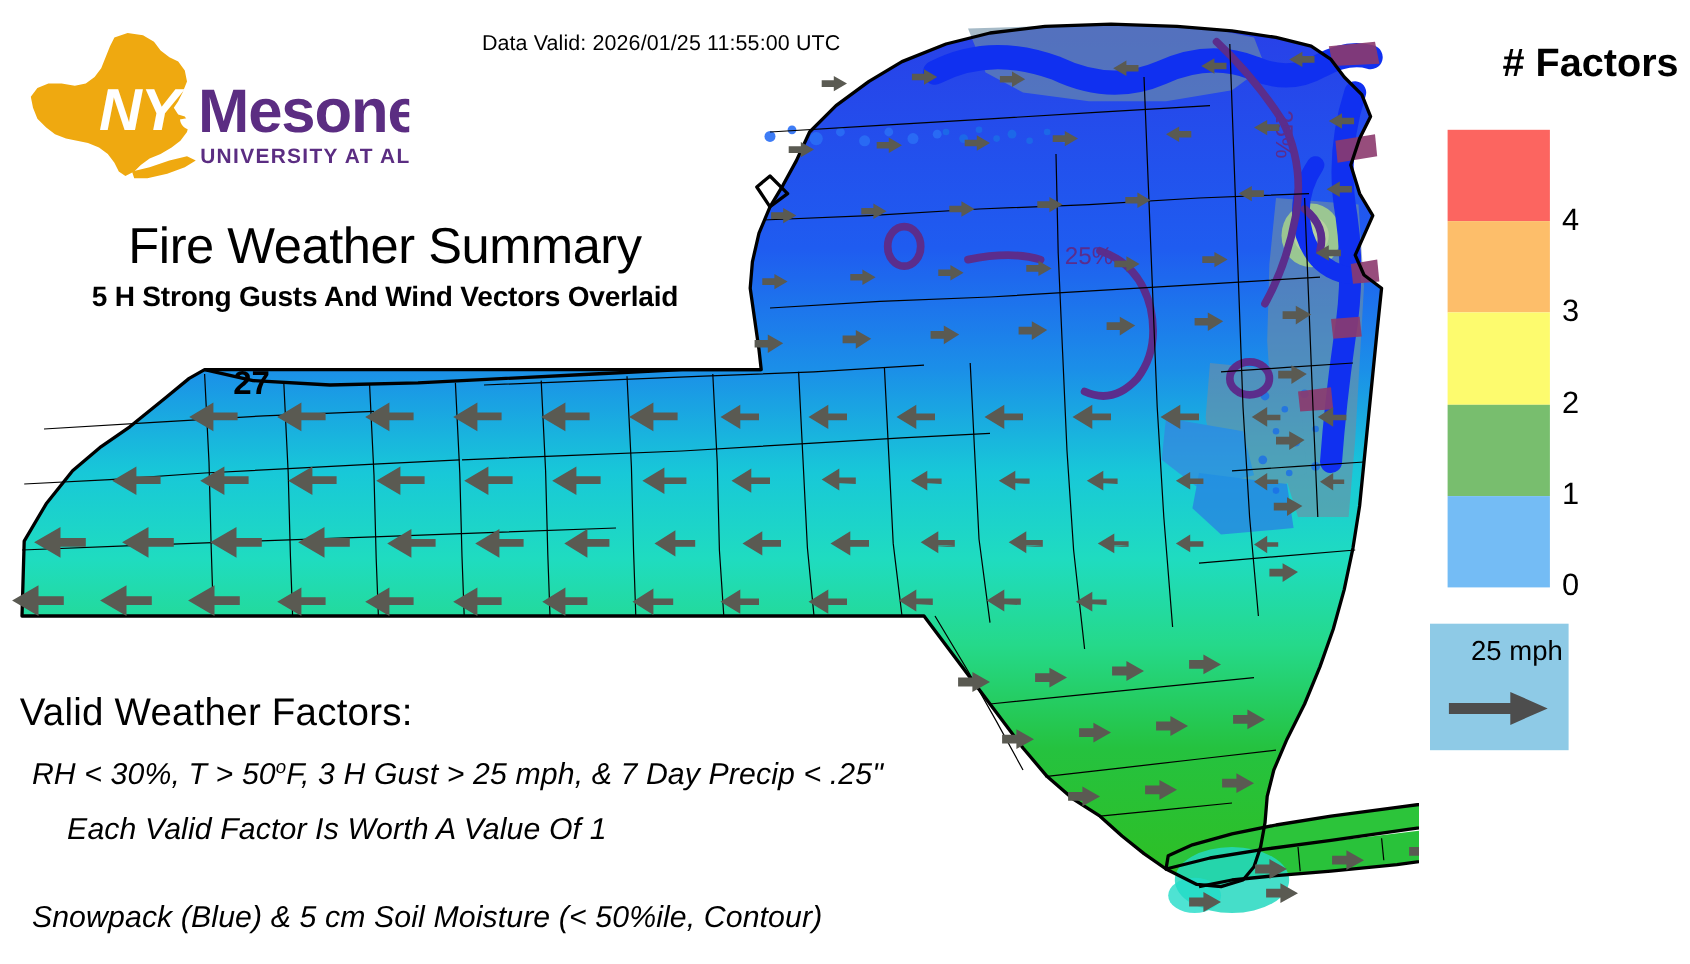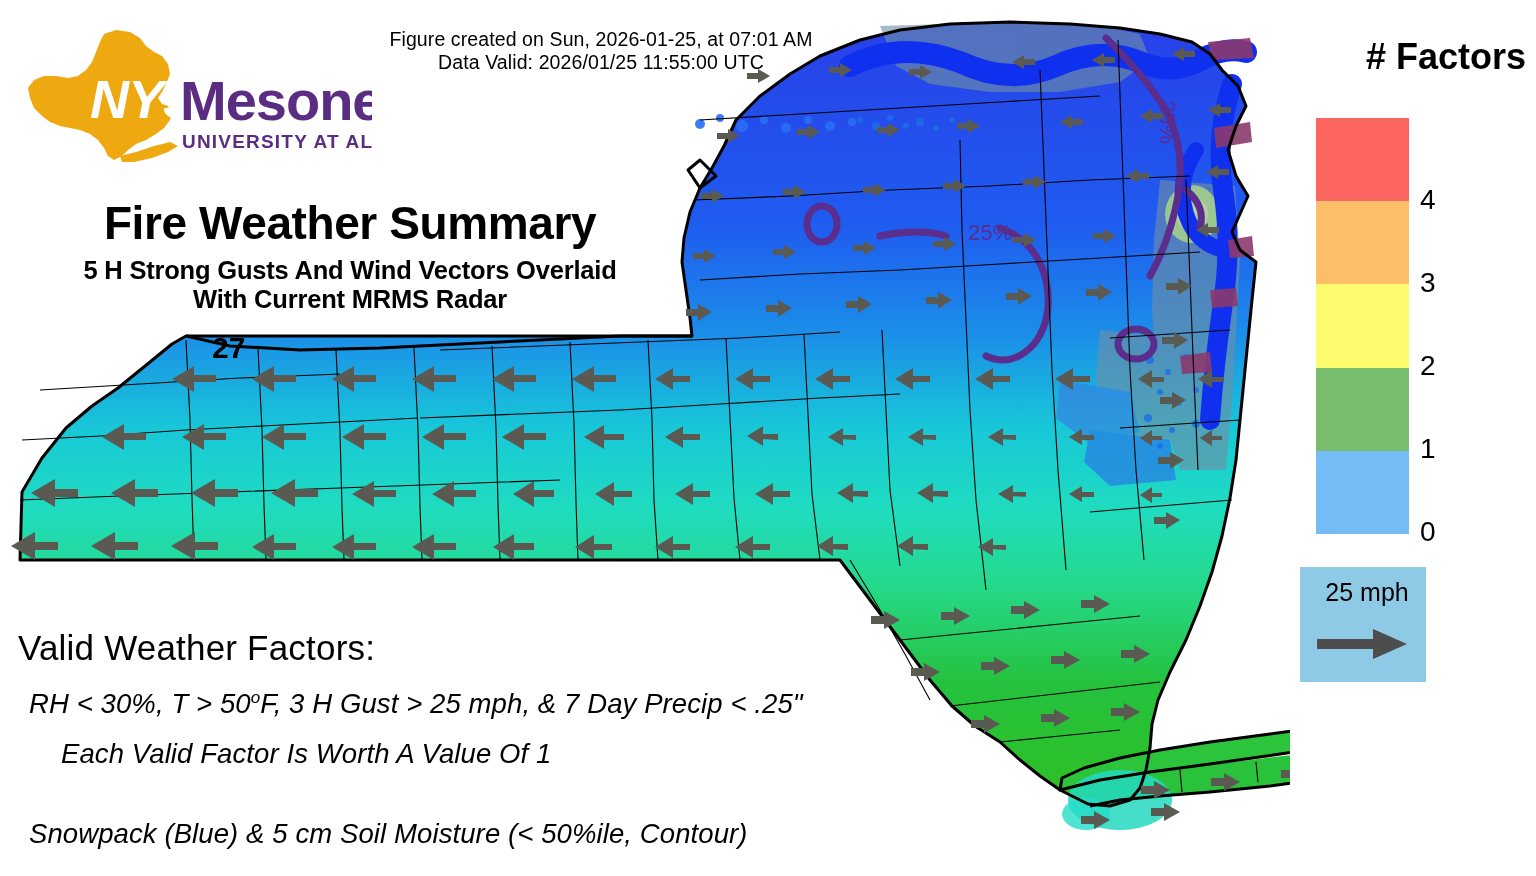--- a/index.html
+++ b/index.html
@@ -16,42 +16,42 @@
              font-size:56px;fill:#5b2d82;letter-spacing:-1px;}
   .logo-univ{font-family:"Liberation Sans",sans-serif;font-weight:bold;
              font-size:19px;fill:#5b2d82;letter-spacing:1.2px;}
 
   
   #created{left:366px;top:28px;width:470px;text-align:center;
            font-size:19.5px;line-height:23px;letter-spacing:.1px;}
 
   
   #main-title{left:0px;top:196px;width:700px;text-align:center;
-              font-size:46px;font-weight:bold;letter-spacing:-.4px;}
+              font-size:46px;font-weight:normal;letter-spacing:-.4px;}
   #sub-title{left:0px;top:256px;width:700px;text-align:center;
              font-size:25.5px;font-weight:bold;line-height:29px;letter-spacing:-.2px;}
 
   
   #factors-head{left:18px;top:628px;font-size:35px;letter-spacing:.2px;}
   .factline{left:29px;font-size:27.5px;letter-spacing:.1px;white-space:nowrap;font-style:italic;}
   #fl1{top:688px;}
   #fl2{top:738px;margin-left:32px;}
   #fl3{top:818px;}
   sup.deg{font-size:17px;vertical-align:super;line-height:0;}
 
   
   #legend-title{left:1296px;top:36px;width:230px;text-align:right;font-size:36px;font-weight:bold;}
   #colorbar{left:1316px;top:118px;width:93px;height:416px;}
   #colorbar div{width:100%;height:20%;}
   #cb-ticks{left:1420px;top:118px;width:60px;height:416px;}
   #cb-ticks span{position:absolute;left:0;font-size:28px;line-height:1;}
 
   
   #wind-key{left:1300px;top:567px;width:126px;height:115px;background:#8ecae6;}
-  #wind-key .wk-label{position:absolute;left:4px;top:11px;width:126px;text-align:center;
+  #wind-key .wk-label{position:absolute;left:16px;top:11px;width:126px;text-align:center;
                       font-size:25px;}
   #wind-key .wk-arrow{position:absolute;left:17px;top:60px;}
 
   
   #map{left:0;top:0;width:1290px;height:876px;}
   #map svg{display:block;}
   .county{fill:none;stroke:#000000;stroke-width:1.1;}
   .stateline{fill:none;stroke:#000000;stroke-width:3;stroke-linejoin:round;}
   .arrow{fill:#5a5a52;}
   .contour{fill:none;stroke:#5b2d8c;stroke-width:7;stroke-linecap:round;}
@@ -402,28 +402,26 @@
              L66,54 L74,48 L80,40 L84,30 L88,20 Z" fill="#efa910"></path>
     <path d="M108,134 L124,130 L142,124 L158,120 L166,124 L156,130
              L140,136 L122,140 L110,140 Z" fill="#efa910"></path>
     <text class="logo-nys" x="78" y="96">NYS</text>
     <text class="logo-meso" x="168" y="98">Mesonet</text>
     <text class="logo-univ" x="170" y="126">UNIVERSITY AT ALBANY</text>
   </svg>
 </div>
 
 <div id="created" class="abs">
-  <div>Figure created on Sun, 2026-01-25, at 07:01 AM</div>
   <div>Data Valid: 2026/01/25 11:55:00 UTC</div>
 </div>
 
 <div id="main-title" class="abs">Fire Weather Summary</div>
 <div id="sub-title" class="abs">
   <div>5 H Strong Gusts And Wind Vectors Overlaid</div>
-  <div>With Current MRMS Radar</div>
 </div>
 
 <div id="factors-head" class="abs">Valid Weather Factors:</div>
 <div id="fl1" class="abs factline">
   <span>RH &lt; 30%, T &gt; 50</span><sup class="deg">o</sup><span>F, 3 H Gust &gt; 25 mph, &amp; 7 Day Precip &lt; .25"</span>
 </div>
 <div id="fl2" class="abs factline">Each Valid Factor Is Worth A Value Of 1</div>
 <div id="fl3" class="abs factline">Snowpack (Blue) &amp; 5 cm Soil Moisture (&lt; 50%ile, Contour)</div>
 
 <div id="legend-title" class="abs"># Factors</div>

